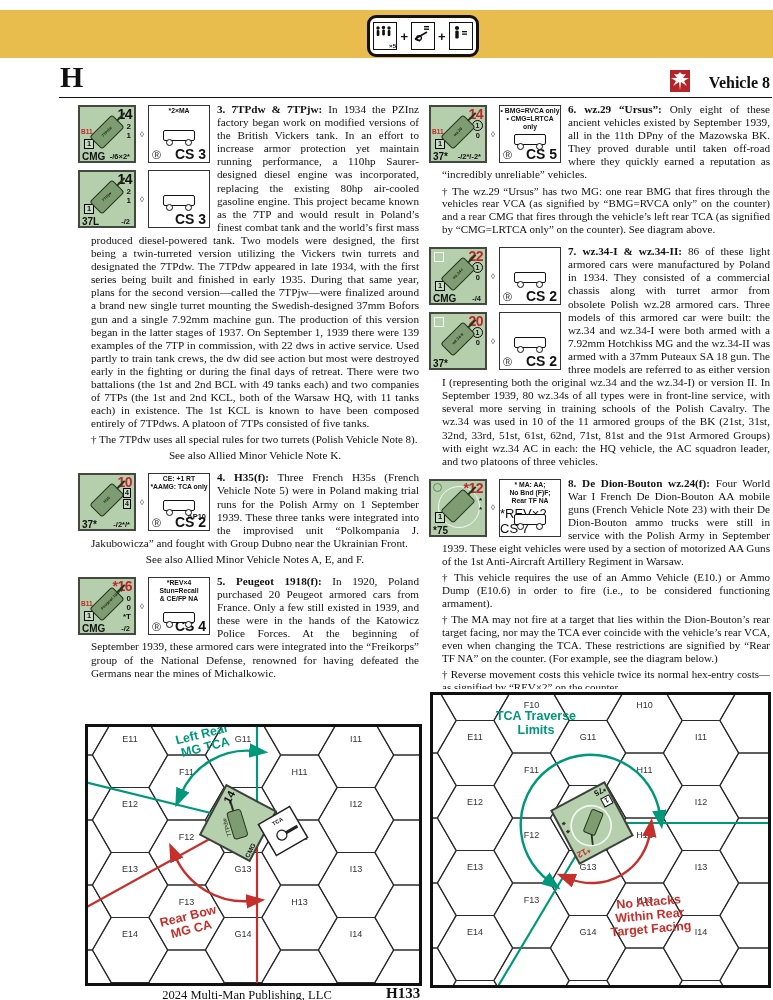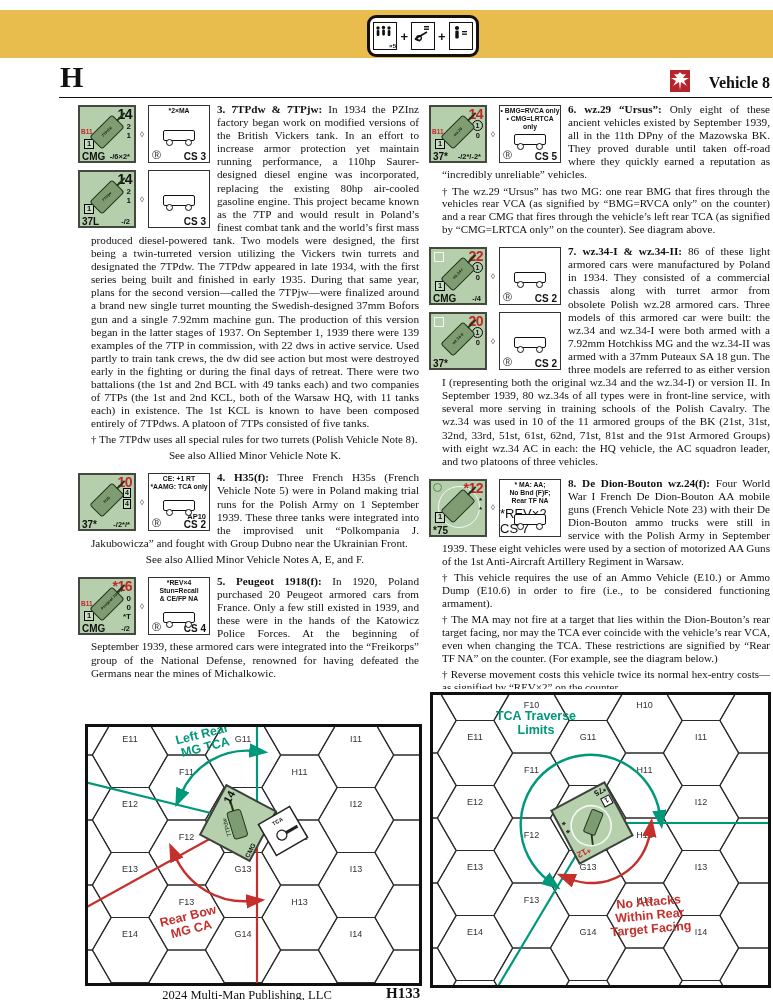--- a/index.html
+++ b/index.html
@@ -48,21 +48,21 @@
   .c-box{position:absolute;bottom:12px;left:4px;border:1px solid #000;font-size:7.5px;font-weight:bold;
          padding:0 2px;line-height:8.5px;background:#c8dec0;}
   .c-bl{position:absolute;bottom:-1px;left:2px;font-weight:bold;font-size:10px;}
   .c-br{position:absolute;bottom:0;right:4px;font-weight:bold;font-size:7.5px;}
   .c-sq{position:absolute;top:3px;left:3px;width:8px;height:8px;border:1.5px solid #f4f8f2;}
   .c-ring{position:absolute;top:5px;left:7px;width:40px;height:40px;border:1.5px solid #f4f8f2;border-radius:50%;}
   .c-ringsm{position:absolute;top:2px;left:2px;width:7px;height:7px;border:1px solid #5d8a55;border-radius:50%;}
   .c-top{position:absolute;top:1px;left:0;right:0;text-align:center;font-size:6.8px;font-weight:bold;
          line-height:8px;white-space:pre-line;}
   .c-R{position:absolute;bottom:0;left:3px;font-size:9px;}
-  .c-cs{position:absolute;bottom:0;right:3px;font-size:10px;font-weight:bold;}
+  .c-cs{position:absolute;bottom:0;right:3px;font-size:14px;font-weight:bold;}
   .c-ap{position:absolute;bottom:9px;right:3px;font-size:7.5px;font-weight:bold;}
   .c-wb{position:absolute;bottom:0;left:0;right:0;text-align:left;font-size:13px;font-weight:normal;}
   .c-rbox{position:absolute;top:13px;right:3px;display:flex;flex-direction:column;gap:1px;}
   .c-rbox span{border:1px solid #000;font-size:7px;font-weight:bold;line-height:8px;padding:0 1px;background:#c8dec0;}
   .gveh{position:absolute;left:11px;top:16px;width:30px;height:16px;background:#7e9c72;border:1px solid #26331f;
         border-radius:3px;transform:rotate(-45deg);}
   .gveh:after{content:"";position:absolute;right:-11px;top:6px;width:11px;height:2px;background:#26331f;}
   .vlab{display:block;text-align:center;font-size:8px;line-height:16px;transform:scale(.5);color:#152010;
         font-weight:bold;white-space:nowrap;}
   .wveh{position:absolute;left:14px;width:30px;height:9px;border:1.4px solid #111;border-radius:2px;background:#fff;}

